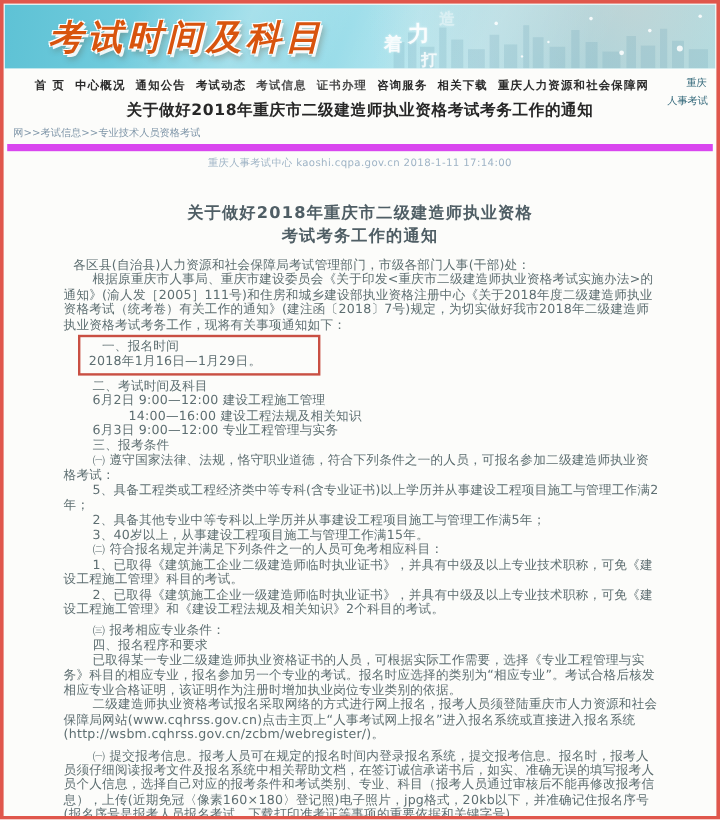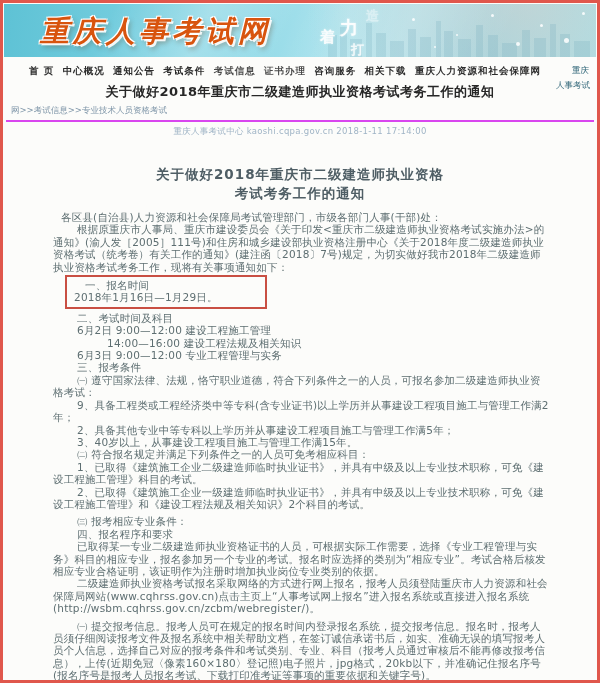--- a/index.html
+++ b/index.html
@@ -25,21 +25,21 @@
 
   
   .nav { display:flex; justify-content:space-between; align-items:center; padding:8px 56px 0 26px; }
   .nav-item { font-size:9.5px; font-weight:bold; color:#2c2c2c; white-space:nowrap; letter-spacing:1px; cursor:default; }
   .nav-item:nth-child(5), .nav-item:nth-child(6) { color:#4a4a4a; font-weight:600; }
   .site-watermark { position:absolute; right:7px; top:60px; font-size:8.5px; color:#33687a; line-height:15px; }
   .site-watermark .l1 { padding-left:16px; }
 
   
   .headline { text-align:center; font-size:13px; font-weight:bold; color:#272727; margin-top:5px; letter-spacing:.5px; }
-  .breadcrumb { font-size:8.5px; color:#7e95a8; padding:4px 0 3px 5px; border-bottom:2px solid #d946ef; margin:0 3px; }
+  .breadcrumb { font-size:8.5px; color:#7e95a8; padding:4px 0 3px 5px; border-bottom:6px solid #d946ef; margin:0 3px; }
   .meta { text-align:center; font-size:8.5px; color:#9fb4c6; padding-top:4px; letter-spacing:.3px; }
 
   
   .doc-title { margin-top:27px; text-align:center; font-size:13.5px; font-weight:600; color:#4f5e65; line-height:19px; letter-spacing:1px; }
   .doc-body { margin-top:8px; padding:0 48px 0 50px; font-size:10.5px; line-height:12.4px; color:#5d6e71; letter-spacing:.2px; }
   .para { margin:0; }
   .para.flush  { text-indent:8px; }
   .para.indent { text-indent:24px; }
   .para.sched  { text-indent:24px; }
   .para.sched2 { text-indent:54px; }
@@ -71,40 +71,40 @@
         <rect x="150" y="10" width="7" height="32"></rect>
         <rect x="162" y="20" width="10" height="22"></rect>
         <rect x="176" y="28" width="15" height="14"></rect>
         <rect x="196" y="15" width="8" height="27"></rect>
         <rect x="208" y="23" width="12" height="19"></rect>
         <rect x="224" y="9" width="6" height="33"></rect>
         <rect x="234" y="19" width="10" height="23"></rect>
         <rect x="248" y="26" width="16" height="16"></rect>
       </g>
     </svg>
-    <div class="site-title">重庆人事考试网</div>
+    <div class="site-title">考试时间及科目</div>
     <span class="slogan-char sc0">着</span>
     <span class="slogan-char sc1">力</span>
     <span class="slogan-char sc2">打</span>
     <span class="slogan-char sc3">造</span>
     <span class="dot" style="left:408px;top:14px;width:3px;height:3px"></span>
     <span class="dot" style="left:452px;top:30px;width:2px;height:2px"></span>
     <span class="dot" style="left:487px;top:10px;width:3px;height:3px"></span>
     <span class="dot" style="left:512px;top:38px;width:4px;height:4px"></span>
     <span class="dot" style="left:536px;top:20px;width:3px;height:3px"></span>
     <span class="dot" style="left:560px;top:34px;width:5px;height:5px"></span>
     <span class="dot" style="left:578px;top:8px;width:3px;height:3px"></span>
     <span class="dot" style="left:430px;top:42px;width:2px;height:2px"></span>
   </div>
 
   <div class="nav">
       <span class="nav-item">首 页</span>
       <span class="nav-item">中心概况</span>
       <span class="nav-item">通知公告</span>
-      <span class="nav-item">考试条件</span>
+      <span class="nav-item">考试动态</span>
       <span class="nav-item">考试信息</span>
       <span class="nav-item">证书办理</span>
       <span class="nav-item">咨询服务</span>
       <span class="nav-item">相关下载</span>
       <span class="nav-item">重庆人力资源和社会保障网</span>
     </div>
 
   <div class="site-watermark">
     <div class="l1">重庆</div>
     <div class="l2">人事考试</div>
@@ -127,21 +127,21 @@
       <div class="red-box">
         <div class="bl0">一、报名时间</div>
         <div class="bl1">2018年1月16日—1月29日。</div>
       </div>
       <div class="para indent">二、考试时间及科目</div>
       <div class="para sched">6月2日 9:00—12:00 建设工程施工管理</div>
       <div class="para sched2">14:00—16:00 建设工程法规及相关知识</div>
       <div class="para sched">6月3日 9:00—12:00 专业工程管理与实务</div>
       <div class="para indent">三、报考条件</div>
       <div class="para indent">㈠ 遵守国家法律、法规，恪守职业道德，符合下列条件之一的人员，可报名参加二级建造师执业资格考试：</div>
-      <div class="para indent">9、具备工程类或工程经济类中等专科(含专业证书)以上学历并从事建设工程项目施工与管理工作满2年；</div>
+      <div class="para indent">5、具备工程类或工程经济类中等专科(含专业证书)以上学历并从事建设工程项目施工与管理工作满2年；</div>
       <div class="para indent">2、具备其他专业中等专科以上学历并从事建设工程项目施工与管理工作满5年；</div>
       <div class="para indent">3、40岁以上，从事建设工程项目施工与管理工作满15年。</div>
       <div class="para indent">㈡ 符合报名规定并满足下列条件之一的人员可免考相应科目：</div>
       <div class="para indent">1、已取得《建筑施工企业二级建造师临时执业证书》，并具有中级及以上专业技术职称，可免《建设工程施工管理》科目的考试。</div>
       <div class="para indent">2、已取得《建筑施工企业一级建造师临时执业证书》，并具有中级及以上专业技术职称，可免《建设工程施工管理》和《建设工程法规及相关知识》2个科目的考试。</div>
       <div class="para indent gap">㈢ 报考相应专业条件：</div>
       <div class="para indent">四、报名程序和要求</div>
       <div class="para indent">已取得某一专业二级建造师执业资格证书的人员，可根据实际工作需要，选择《专业工程管理与实务》科目的相应专业，报名参加另一个专业的考试。报名时应选择的类别为“相应专业”。考试合格后核发相应专业合格证明，该证明作为注册时增加执业岗位专业类别的依据。</div>
       <div class="para indent">二级建造师执业资格考试报名采取网络的方式进行网上报名，报考人员须登陆重庆市人力资源和社会保障局网站(www.cqhrss.gov.cn)点击主页上“人事考试网上报名”进入报名系统或直接进入报名系统(http://wsbm.cqhrss.gov.cn/zcbm/webregister/)。</div>
       <div class="para indent gap">㈠ 提交报考信息。报考人员可在规定的报名时间内登录报名系统，提交报考信息。报名时，报考人员须仔细阅读报考文件及报名系统中相关帮助文档，在签订诚信承诺书后，如实、准确无误的填写报考人员个人信息，选择自己对应的报考条件和考试类别、专业、科目（报考人员通过审核后不能再修改报考信息），上传(近期免冠〈像素160×180〉登记照)电子照片，jpg格式，20kb以下，并准确记住报名序号(报名序号是报考人员报名考试、下载打印准考证等事项的重要依据和关键字号)。</div>

